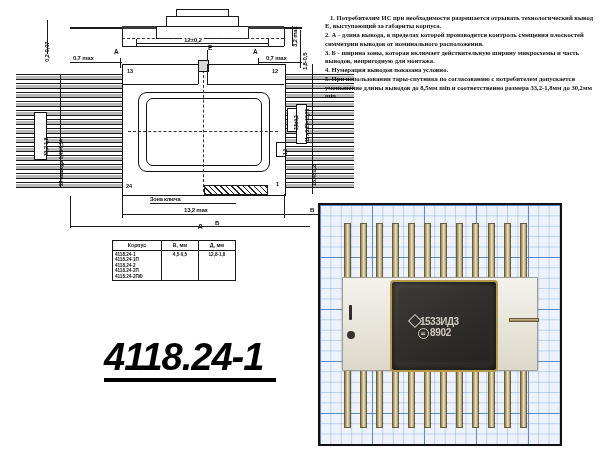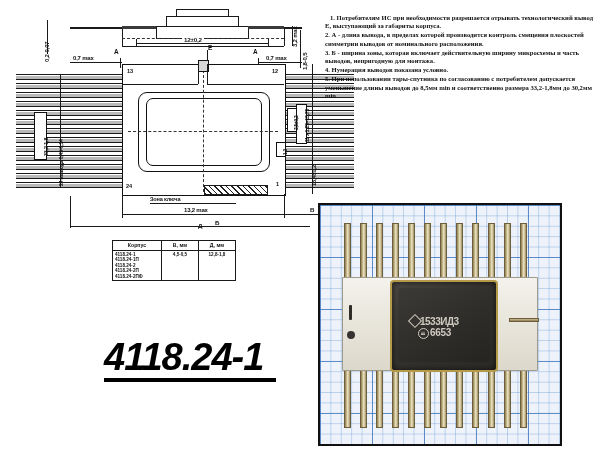--- a/index.html
+++ b/index.html
@@ -317,19 +317,19 @@
     <div id="pkg">
       <div id="pkg-body"></div>
       <div id="key-slot"></div>
       <div id="key-dot"></div>
       <div id="tech-lead"></div>
       <div id="pkg-lid">
         <div id="pkg-lid-inner">
           <div id="diamond"></div>
           <div id="logo-circ"></div>
           <div class="lid-mark" id="mark-type">1533ИД3</div>
-          <div class="lid-mark" id="mark-date">6653</div>
+          <div class="lid-mark" id="mark-date">8902</div>
         </div>
       </div>
     </div>
   </div>
 
 </div>
 
 </body></html>

